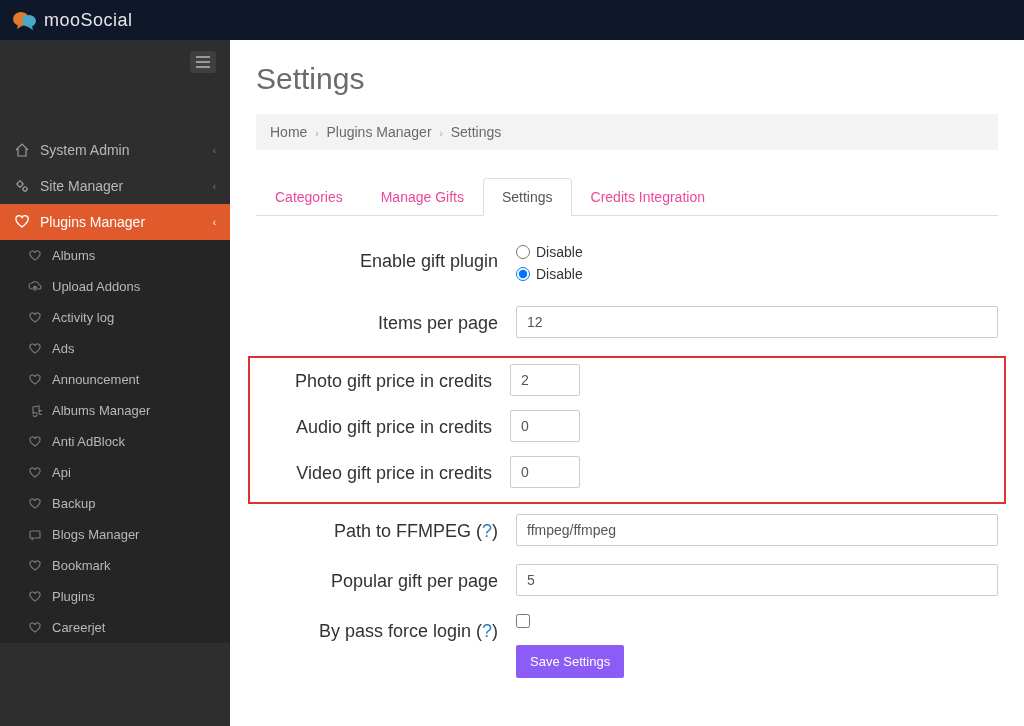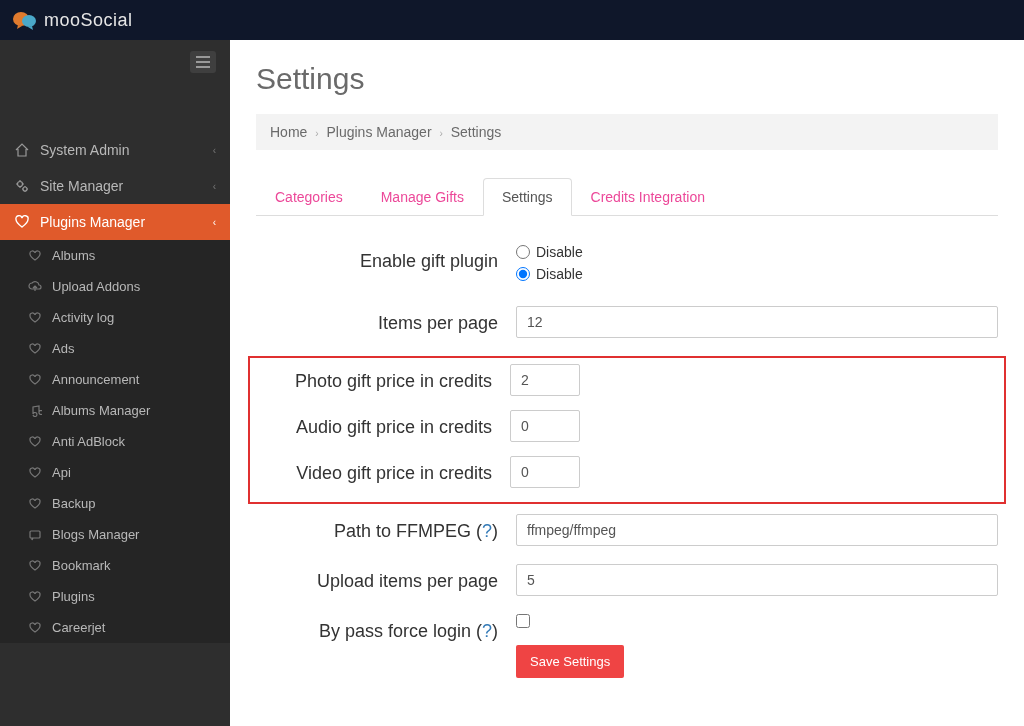--- a/index.html
+++ b/index.html
@@ -44,21 +44,21 @@
 input[type="text"] { width: 100%; padding: 7px 10px; border: 1px solid #ccc; border-radius: 2px; font-size: 14px; color: #555; }
 input[type="radio"] { width: 14px; height: 14px; }
 input[type="checkbox"] { width: 14px; height: 14px; }
 .help-q { color: #337ab7; }
 
 .highlight-box { border: 2px solid #e03030; padding: 6px 8px 0px 8px; margin: 0 -8px 10px -8px; }
 .highlight-box .form-row { margin-bottom: 14px; }
 .highlight-box .form-label { width: 252px; }
 .highlight-box input[type="text"] { width: 70px; }
 
-.btn-save { background: #ef4444; color: #fff; border: none; padding: 9px 14px; font-size: 13px; cursor: pointer; border-radius: 2px; }
+.btn-save { background: #8b5cf6; color: #fff; border: none; padding: 9px 14px; font-size: 13px; cursor: pointer; border-radius: 2px; }
 
 svg { display: block; }
 </style>
 </head>
 <body>
 
 <div class="topbar">
   <div class="logo">
     <span class="logo-icon">
       <svg viewBox="0 0 26 20" width="26" height="20">
@@ -307,21 +307,21 @@
         <div class="form-field"><input type="text" value="0" style=""></div>
       </div>
     </div>
 
     <div class="form-row">
       <div class="form-label"><span>Path to FFMPEG (</span><span class="help-q">?</span><span>)</span></div>
       <div class="form-field"><input type="text" value="ffmpeg/ffmpeg" style=""></div>
     </div>
 
     <div class="form-row">
-      <div class="form-label">Upload items per page</div>
+      <div class="form-label">Popular gift per page</div>
       <div class="form-field"><input type="text" value="5" style=""></div>
     </div>
 
     <div class="form-row">
       <div class="form-label"><span>By pass force login (</span><span class="help-q">?</span><span>)</span></div>
       <div class="form-field">
         <div style="margin-bottom:14px;"><input type="checkbox" style=""></div>
         <button class="btn-save">Save Settings</button>
       </div>
     </div>

